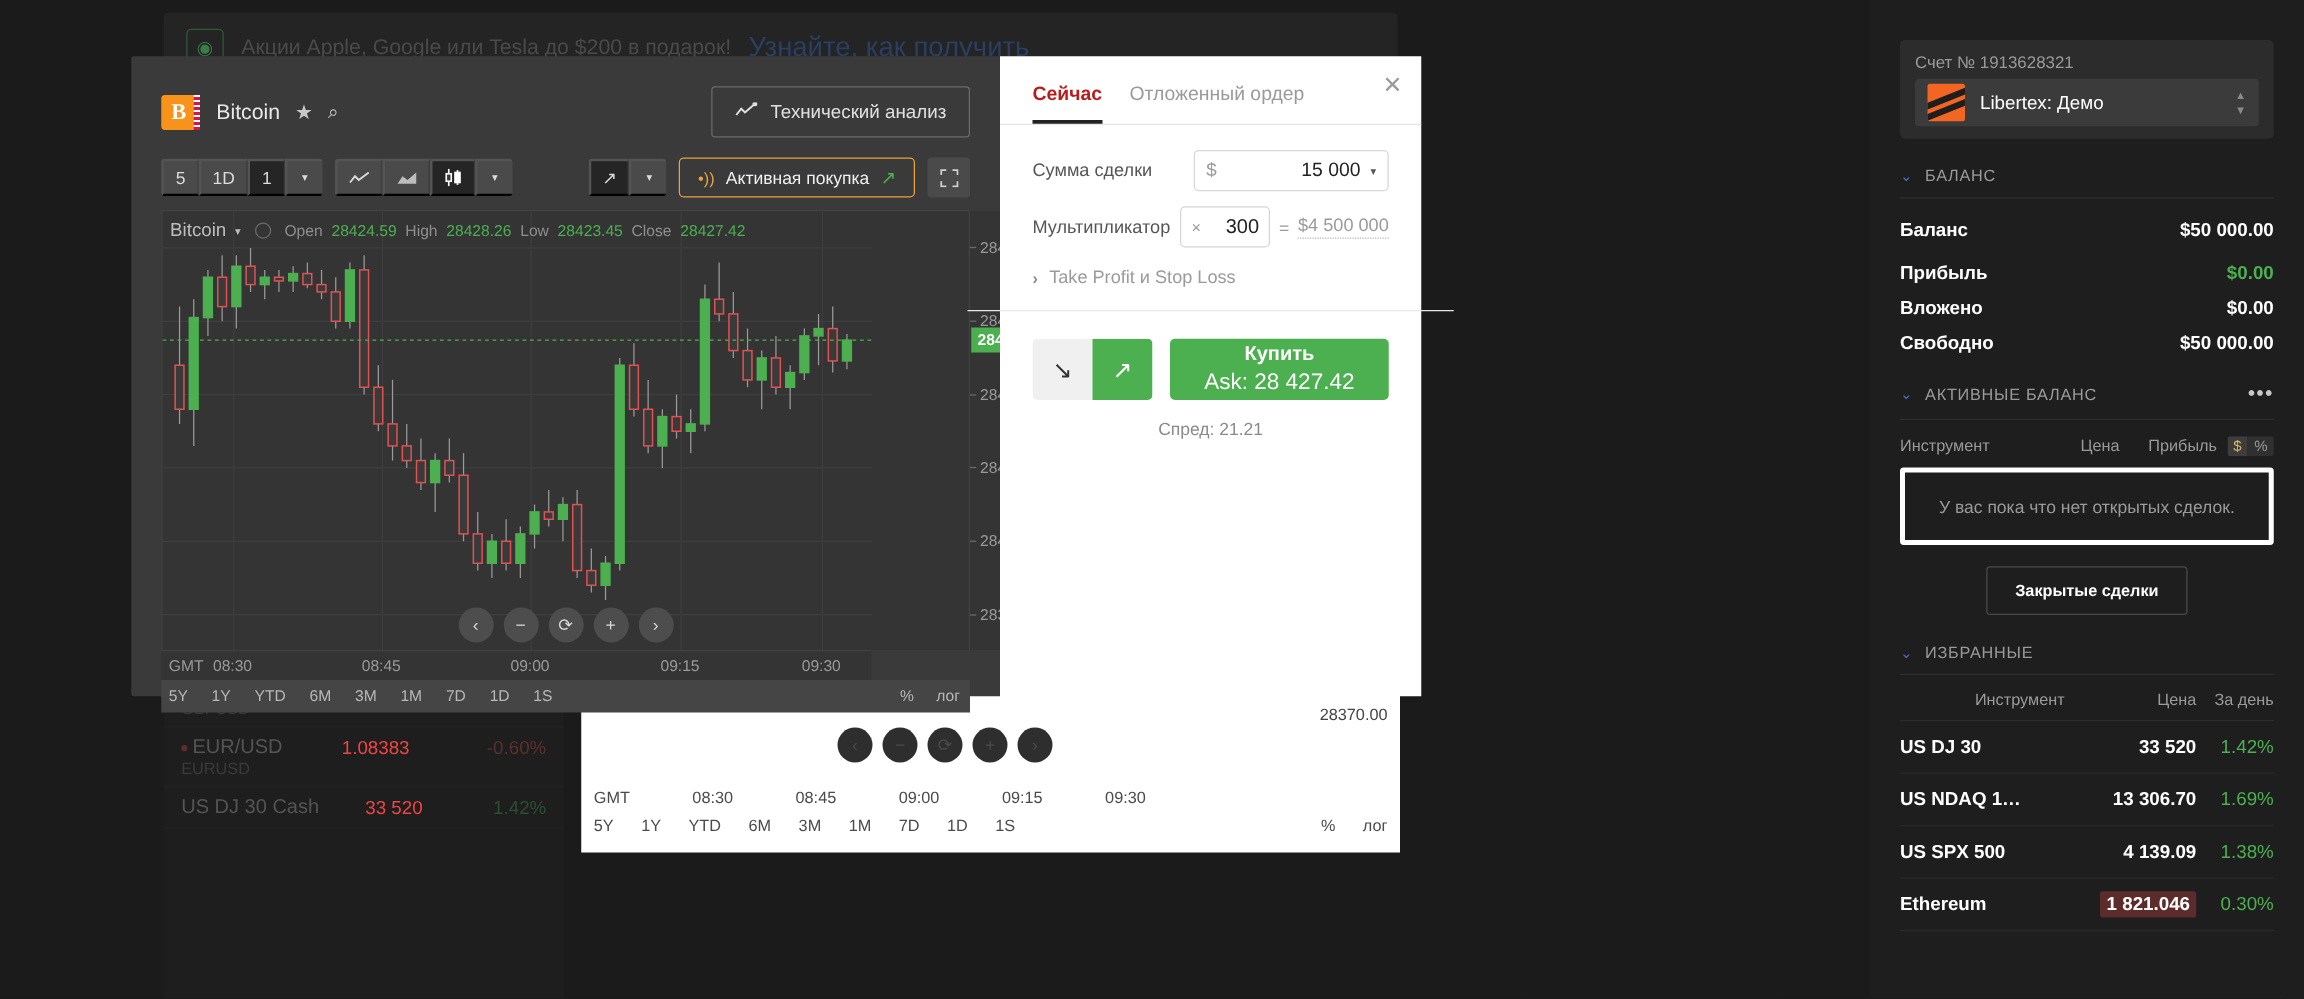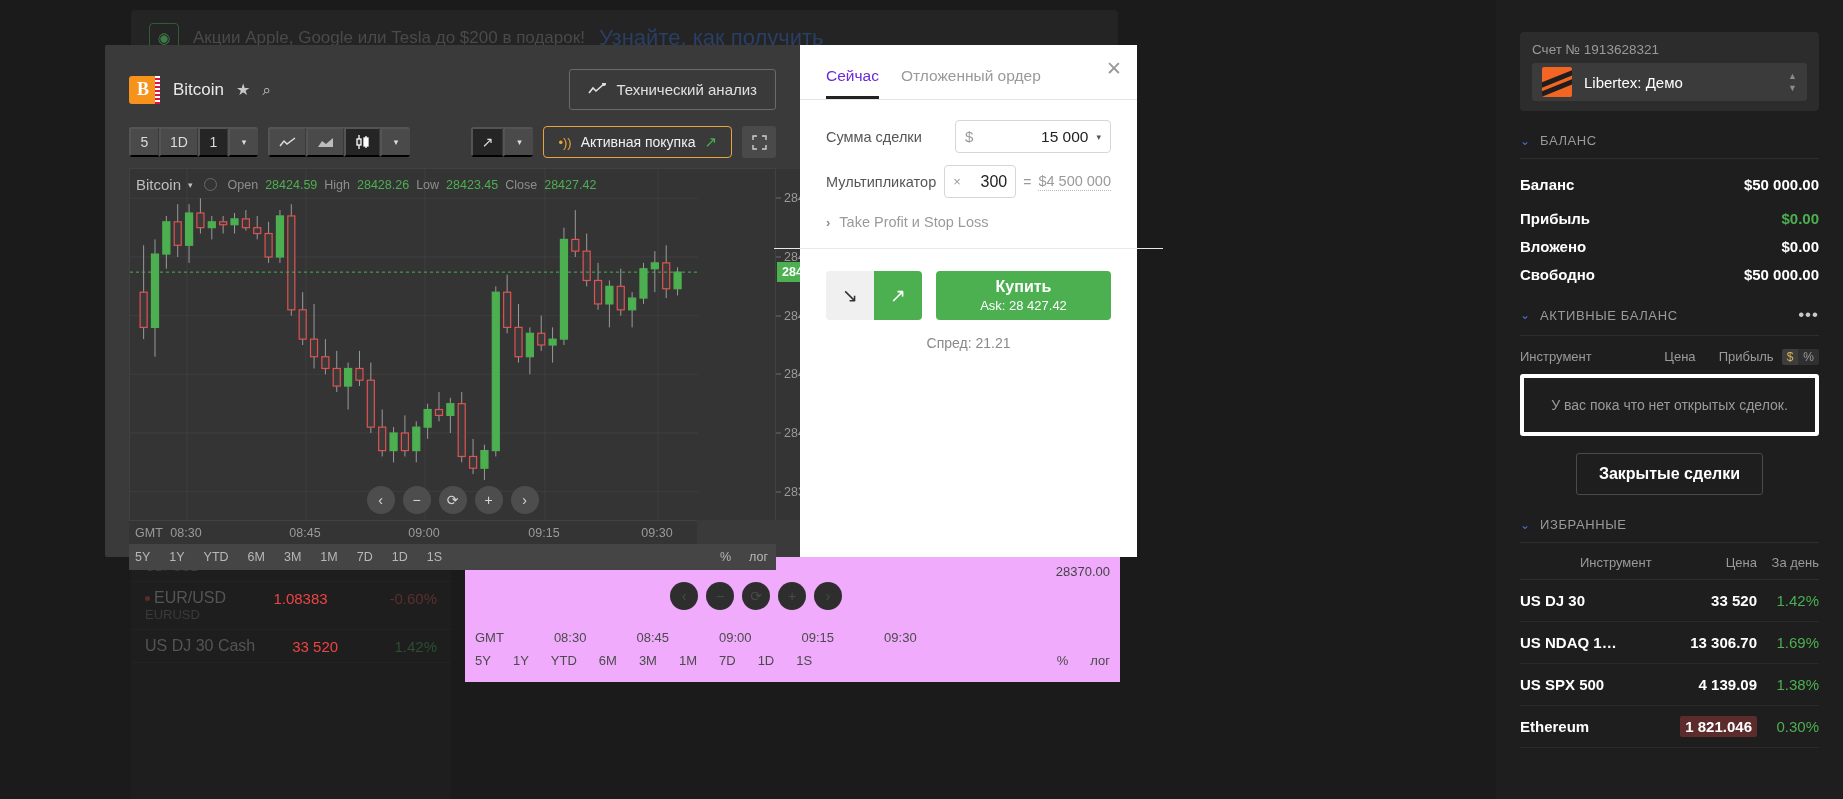--- a/index.html
+++ b/index.html
@@ -37,21 +37,21 @@
   .bg-wl-main { display:flex; align-items:center; justify-content: space-between; }
   .bg-wl-name { color: #545454; font-size: 16px; display:flex; align-items:center; gap:4px;}
   .bg-wl-dot { width:5px; height:5px; border-radius:50%; background:#5a2c2c; }
   .bg-wl-price { color: #ef4444; font-size: 15px; }
   .bg-wl-chg { font-size: 15px; width: 62px; text-align:right; }
   .chg-down { color: #5c2f2f; }
   .chg-up { color: #2c4e33; }
 
   .bg-chart {
     position: absolute; left: 465px; top: 552px; width: 655px; height: 130px;
-    background: #f0abfc;
+    background: #ffffff;
   }
   .bg-chart-price { position:absolute; right: 10px; top: 12px; color:#444; font-size:13px;}
   .bg-chart-ctrls {
     position:absolute; left: 205px; top: 30px; display:flex; gap: 8px;
   }
   .bg-circ {
     width: 28px; height: 28px; border-radius: 50%; background: #2e2e2e;
     display:flex; align-items:center; justify-content:center; color:#4a4a4a; font-size:14px;
   }
   .bg-time-axis {
@@ -169,21 +169,21 @@
     position:absolute; right: 12px; top: 12px; width: 22px; height:22px;
     color: #9a9a9a; font-size: 19px; display:flex; align-items:center;
     justify-content:center; cursor:pointer; background:none; border:none; font-family:inherit;
   }
   .op-tabs { display:flex; gap: 22px; padding: 22px 26px 0 26px; border-bottom: 1px solid #e4e4e4;}
   .op-tab {
     padding-bottom: 11px; font-size: 15.5px; color: #9a9a9a; cursor:pointer;
     border-bottom: 3px solid transparent; background:none; border-left:none;
     border-right:none; border-top:none; font-family: inherit;
   }
-  .op-tab.active { color: #6d28d9; border-bottom-color: #222; }
+  .op-tab.active { color: #b91c1c; border-bottom-color: #222; font-weight: bold; }
   .op-body { padding: 20px 26px 0 26px; }
   .op-row { display:flex; align-items:center; margin-bottom: 12px; }
   .op-label { color: #555; font-size: 14.5px; flex: 1; }
   .amount-box {
     display:flex; align-items:center; border: 1px solid #d6d6d6; border-radius: 4px;
     width: 156px; height: 33px; padding: 0 9px; cursor:pointer; background:#fff;
   }
   .amt-cur { color: #9a9a9a; font-size: 15px; }
   .amt-val { flex:1; text-align:right; color:#222; font-size: 15.5px; }
   .amt-caret { color:#555; font-size: 9px; margin-left: 8px; }
@@ -210,21 +210,21 @@
     font-size: 19px; border:none; font-family: inherit;
   }
   .dir-sell { background: #f0f0f0; color: #333; }
   .dir-buy { background: #4caf50; color: #fff; }
   .confirm-btn {
     flex: 1; background: #4caf50; border-radius: 4px; color: #fff;
     display:flex; flex-direction: column; align-items:center; justify-content:center;
     cursor:pointer; border:none; font-family: inherit; height: 49px;
   }
   .confirm-title { font-size: 16px; font-weight: bold; }
-  .confirm-sub { font-size: 13px; margin-top: 2px; }
+  .confirm-sub { font-size: 18px; margin-top: 2px; }
   .spread-line { text-align:center; color: #8a8a8a; font-size: 14px; padding-top: 15px; }
 
   
   #sidebar {
     position:absolute; right: 0; top: 0; width: 347px; height: 799px;
     background: #1e1e1e; padding: 0 24px;
   }
   .acct-card { margin-top: 32px; background: #2c2c2c; border-radius: 4px; padding: 10px 12px; }
   .acct-num { color: #9a9a9a; font-size: 13.5px; margin-bottom: 6px; }
   .acct-sel {
@@ -269,21 +269,21 @@
   .pct-btn { padding: 1px 5px; font-size: 12px; background:#303030; color:#9a9a9a; cursor:pointer;}
   .pct-btn.on { background:#3d3d3d; color:#d8b45a; }
 
   .empty-box {
     border: 4px solid #ffffff; border-radius: 3px; height: 62px;
     display:flex; align-items:center; justify-content:center;
     color: #9a9a9a; font-size: 14px;
   }
   .closed-btn {
     display:block; margin: 17px auto 0 auto; border: 1px solid #4a4a4a; border-radius: 3px;
-    background: transparent; color: #fff; font-size: 16px; font-weight: bold;
+    background: transparent; color: #fff; font-size: 13px; font-weight: bold;
     padding: 11px 22px; cursor:pointer; font-family: inherit;
   }
 
   .fav-head { display:flex; margin-top: 12px; padding-bottom: 9px; border-bottom: 1px solid #2e2e2e;}
   .fav-row {
     display:flex; align-items:center; padding: 12px 0; border-bottom: 1px solid #2a2a2a;
     cursor:pointer;
   }
   .fav-name { flex: 1.25; color:#fff; font-size: 15px; font-weight:bold;
               overflow:hidden; text-overflow:ellipsis; white-space:nowrap; }

